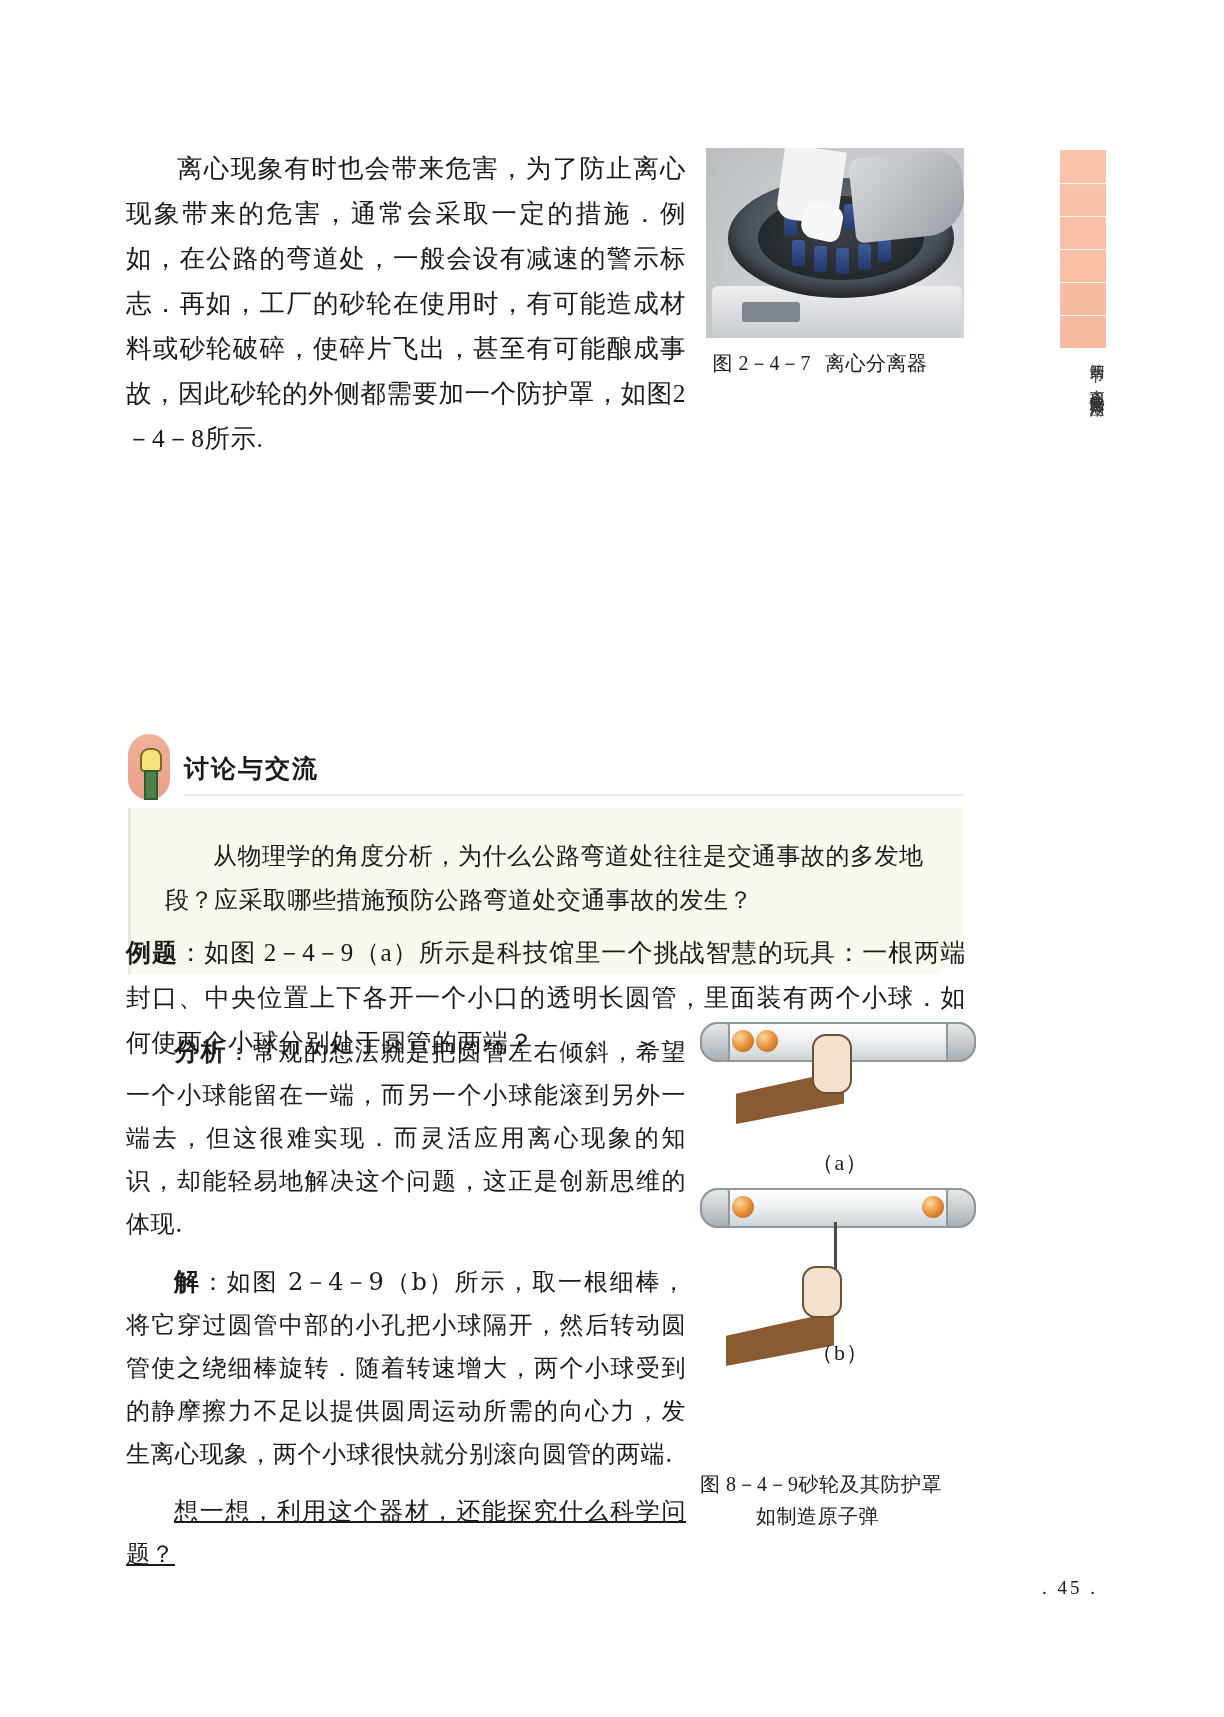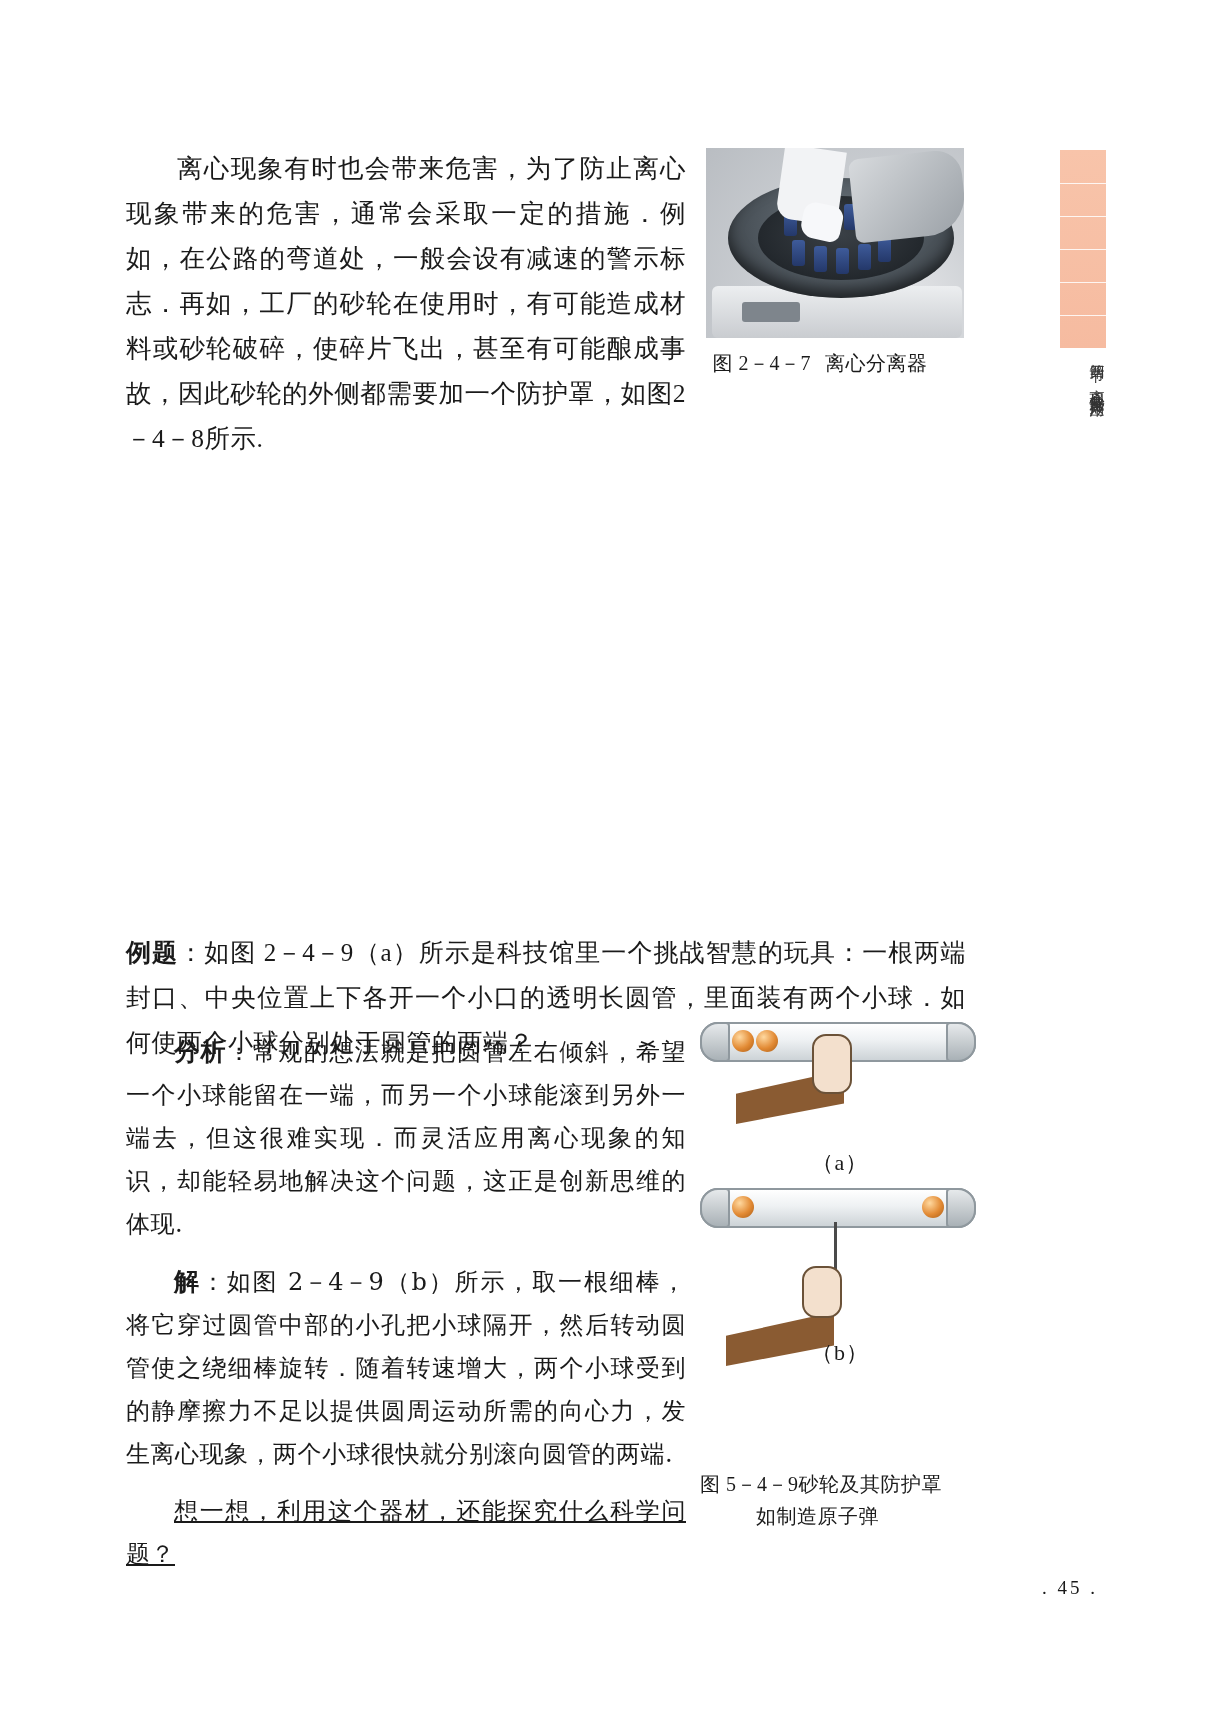--- a/index.html
+++ b/index.html
@@ -460,20 +460,33 @@
       <div class="lid"></div>
       <div class="arm"></div>
       <div class="glove"></div>
     </div>
     <div class="fig-cap">
       <span class="num">图 2－4－7</span><span>离心分离器</span>
     </div>
   </div>
 
 
+  <div class="discuss">
+    <div class="discuss-head">
+      <div class="discuss-badge"></div>
+      <div class="discuss-bulb"></div>
+      <div class="discuss-bulb-stem"></div>
+      <div class="discuss-title">讨论与交流</div>
+      <div class="discuss-rule"></div>
+    </div>
+    <div class="discuss-body">
+      <p>从物理学的角度分析，为什么公路弯道处往往是交通事故的多发地段？应采取哪些措施预防公路弯道处交通事故的发生？</p>
+      <div class="discuss-notch"></div>
+    </div>
+  </div>
 
   <div class="example-lead">
     <span class="lbl">例题</span><span>：如图 2－4－9（a）所示是科技馆里一个挑战智慧的玩具：一根两端封口、中央位置上下各开一个小口的透明长圆管，里面装有两个小球．如何使两个小球分别处于圆管的两端？</span>
   </div>
 
   <div class="col-left2">
     <p class="para-kai" style="text-indent:2em"><span class="lbl-b">分析</span><span>：常规的想法就是把圆管左右倾斜，希望一个小球能留在一端，而另一个小球能滚到另外一端去，但这很难实现．而灵活应用离心现象的知识，却能轻易地解决这个问题，这正是创新思维的体现.</span></p>
     <p class="para-kai" style="text-indent:2em; margin-top:14px;"><span class="lbl-b">解</span><span>：如图 2－4－9（b）所示，取一根细棒，将它穿过圆管中部的小孔把小球隔开，然后转动圆管使之绕细棒旋转．随着转速增大，两个小球受到的静摩擦力不足以提供圆周运动所需的向心力，发生离心现象，两个小球很快就分别滚向圆管的两端.</span></p>
     <p class="para-kai" style="text-indent:2em; margin-top:14px;text-decoration:underline;">想一想，利用这个器材，还能探究什么科学问题？</p>
   </div>
@@ -503,18 +516,18 @@
       <div class="rod" style="left:134px; top:34px; height:86px;"></div>
       <div class="hand" style="left:26px; top:88px;">
         <div class="sleeve"></div>
         <div class="palm" style="left:76px; top:-10px; height:48px;"></div>
       </div>
       <div class="sub-lab" style="position:absolute; left:0; right:0; top:142px;">（b）</div>
     </div>
   </div>
 
   <div class="fig3-cap">
-    <span class="num">图 5－4－9</span><span>砂轮及其防护罩</span>
+    <span class="num">图 8－4－9</span><span>砂轮及其防护罩</span>
     <span class="l2">如制造原子弹</span>
   </div>
 
   <div class="page-num">. 45 .</div>
 </div>
 
 </body></html>

